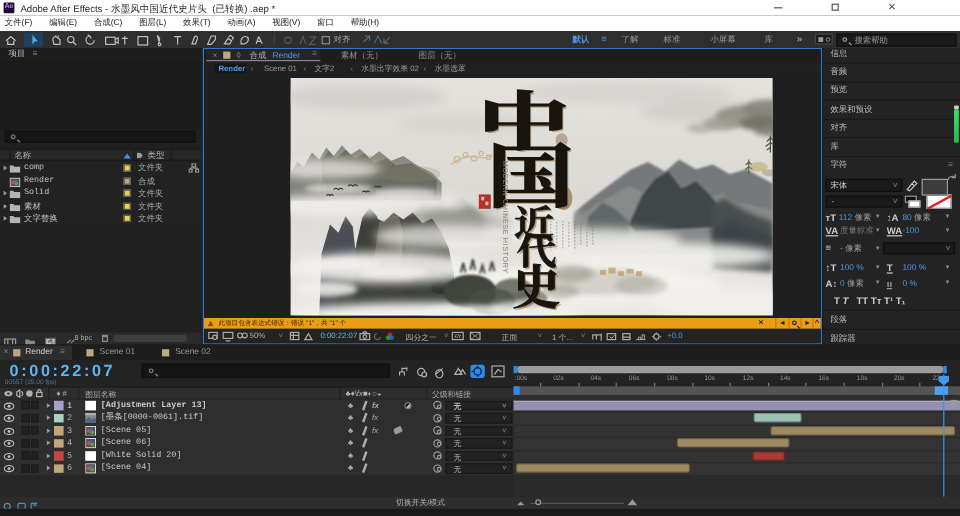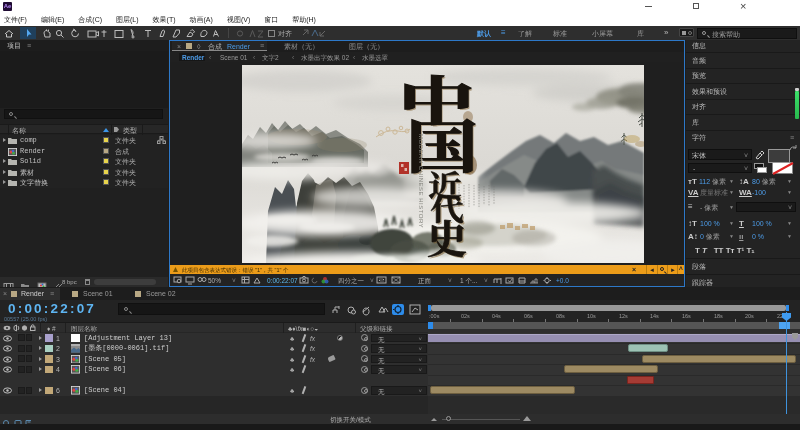--- a/index.html
+++ b/index.html
@@ -22,20 +22,21 @@
 .pdd{position:absolute;left:371px;top:1px;width:56px;height:8.5px;background:#222;border:1px solid #191919;}
 .pdd .wu{position:absolute;left:6px;top:1px;font-size:6.5px;color:#b5b5b5;line-height:7px;}
 .pdd .dn{position:absolute;right:4px;top:1px;font-size:6px;color:#888;line-height:7px;}
 .eyes{position:absolute;left:3px;top:2px;}
 </style></head>
 <body>
 <div id="root">
 
 <div class="abs" style="left:0;top:0;width:800px;height:13px;background:#ffffff;">
   <div class="abs" style="left:3px;top:2px;width:9px;height:9px;background:#1f0b33;border-radius:1px;color:#b085f0;font-size:6px;font-weight:bold;text-align:center;line-height:9px;">Ae</div>
+  <div class="abs tx" style="left:17px;top:2px;font-size:8px;color:#2a2a2a;">Adobe After Effects - 水墨风中国近代史片头&nbsp;&nbsp;(已转换) .aep *</div>
   <div class="abs" style="left:645px;top:6px;width:7px;height:1px;background:#555;"></div>
   <div class="abs" style="left:693px;top:3px;width:6px;height:6px;border:1px solid #555;"></div>
   <div class="abs" style="left:740px;top:1px;font-size:11px;color:#444;line-height:11px;">×</div>
 </div>
 
 <div class="abs tx" style="left:0;top:13px;width:800px;height:13px;background:#ffffff;font-size:7px;color:#1a1a1a;line-height:13px;">
   <span style="margin-left:4px;">文件(F)</span><span style="margin-left:14px;">编辑(E)</span><span style="margin-left:14px;">合成(C)</span><span style="margin-left:14px;">图层(L)</span><span style="margin-left:14px;">效果(T)</span><span style="margin-left:14px;">动画(A)</span><span style="margin-left:14px;">视图(V)</span><span style="margin-left:14px;">窗口</span><span style="margin-left:14px;">帮助(H)</span>
 </div>
 
 <div class="abs" style="left:0;top:26px;width:800px;height:14px;background:#2e2e2e;" id="toolbar">
@@ -600,21 +601,21 @@
     <div class="abs tx" style="left:71px;top:2px;">图层名称</div>
     <div class="abs tx" style="left:288px;top:2px;color:#b5b5b5;">♣♦\<i>fx</i>■◐○◒</div>
     <div class="abs" style="left:355px;top:0;width:1px;height:10px;background:#1f1f1f;"></div>
     <div class="abs tx" style="left:360px;top:2px;">父级和链接</div>
     <div class="abs" style="left:40px;top:0;width:1px;height:10px;background:#1f1f1f;"></div>
     <div class="abs" style="left:65px;top:0;width:1px;height:10px;background:#1f1f1f;"></div>
     <div class="abs" style="left:283px;top:0;width:1px;height:10px;background:#1f1f1f;"></div>
   </div>
 
   <div id="rows" class="abs" style="left:0;top:45.5px;width:428px;height:63px;background:#2e2e2e;">
-    <div class="row" style="top:0;">
+    <div class="row" style="top:0;font-weight:bold;">
       <svg class="eyes" width="9" height="7">
             <ellipse cx="4.5" cy="3.5" rx="4" ry="2.6" fill="none" stroke="#c0c0c0"></ellipse>
             <circle cx="4.5" cy="3.5" r="1.2" fill="#c0c0c0"></circle>
           </svg>
       <div class="tb" style="left:18px;"></div>
           <div class="tb" style="left:25.5px;"></div>
       <div class="arr"></div>
           <div class="lbl" style="background:#a8a0cc;"></div>
           <div class="num">1</div>
       <div class="whsq"></div>
@@ -693,20 +694,40 @@
           <div class="lbl" style="background:#c2a878;"></div>
           <div class="num">4</div>
       <svg class="abs" style="left:71px;top:1px" width="9" height="8.5">
             <rect width="9" height="8.5" fill="#ddd"></rect>
             <rect x="0.8" y="0.8" width="7.4" height="6.9" fill="#555"></rect>
             <circle cx="3" cy="4.2" r="1.6" fill="#d44"></circle>
             <circle cx="5.8" cy="5.2" r="1.6" fill="#4a4"></circle>
             <circle cx="5.2" cy="3" r="1.3" fill="#46c"></circle>
           </svg>
       <div class="nm">[Scene 06]</div>
+      <div class="bug">♣</div>
+          <div class="sl"></div>
+      <div class="pw"></div>
+          <div class="pdd">
+            <div class="wu">无</div>
+            <div class="dn">˅</div>
+          </div>
+    </div>
+    <div class="row" style="top:42px;">
+      <svg class="eyes" width="9" height="7">
+            <ellipse cx="4.5" cy="3.5" rx="4" ry="2.6" fill="none" stroke="#c0c0c0"></ellipse>
+            <circle cx="4.5" cy="3.5" r="1.2" fill="#c0c0c0"></circle>
+          </svg>
+      <div class="tb" style="left:18px;"></div>
+          <div class="tb" style="left:25.5px;"></div>
+      <div class="arr"></div>
+          <div class="lbl" style="background:#c24841;"></div>
+          <div class="num">5</div>
+      <div class="whsq"></div>
+          <div class="nm">[White Solid 20]</div>
       <div class="bug">♣</div>
           <div class="sl"></div>
       <div class="pw"></div>
           <div class="pdd">
             <div class="wu">无</div>
             <div class="dn">˅</div>
           </div>
     </div>
     <div class="row" style="top:52.5px;">
       <svg class="eyes" width="9" height="7">

